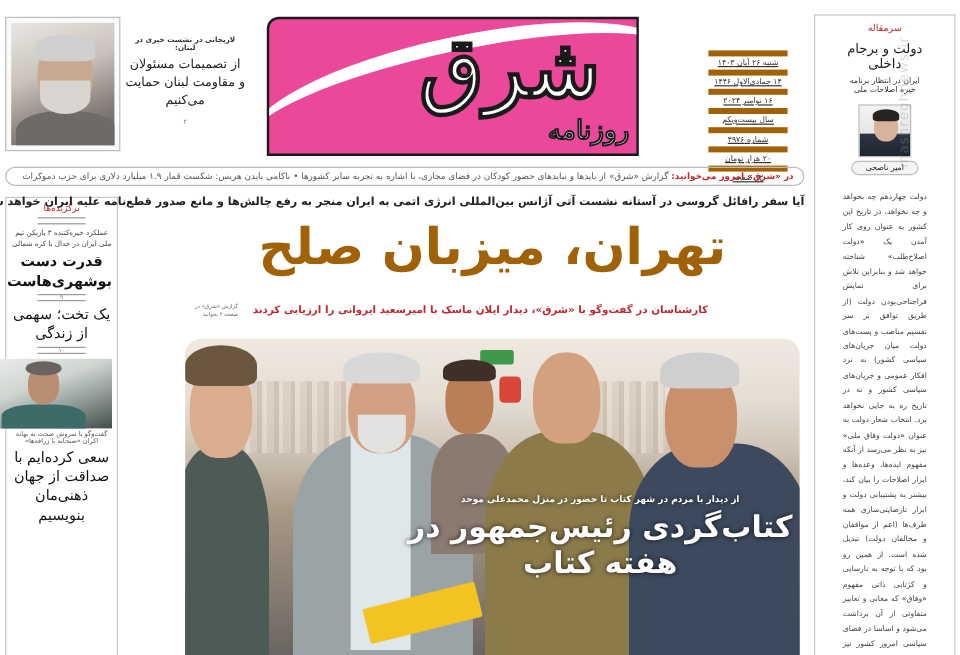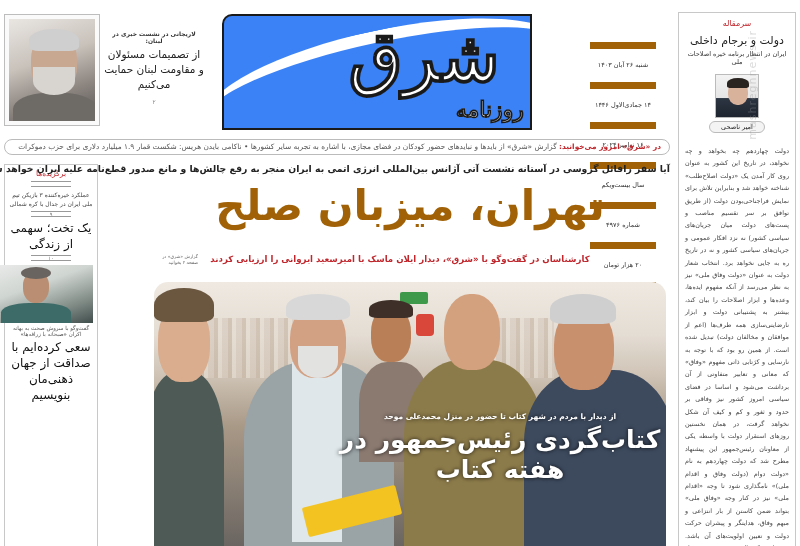--- a/index.html
+++ b/index.html
@@ -12,32 +12,32 @@
   .teaser .photo .head { position: absolute; left: 22px; top: 14px; width: 46px; height: 58px; border-radius: 45% 45% 40% 40%; background: #c9a892; }
   .teaser .photo .hair { position: absolute; left: 20px; top: 10px; width: 50px; height: 22px; border-radius: 50% 50% 20% 20%; background: #cfcfcf; }
   .teaser .photo .beard { position: absolute; left: 24px; top: 48px; width: 42px; height: 28px; border-radius: 0 0 50% 50%; background: #d8d4d0; }
   .teaser .photo .suit { position: absolute; left: 4px; top: 74px; width: 84px; height: 40px; border-radius: 40% 40% 0 0; background: #6e6a66; }
   .teaser-text { position: absolute; left: 104px; top: 30px; width: 100px; text-align: center; }
   .teaser-text .kicker { font-size: 6px; color: #333; font-weight: bold; margin-bottom: 3px; }
   .teaser-text .title { font-size: 10.5px; line-height: 15px; color: #222; }
   .teaser-text .pg { font-size: 6px; color: #888; margin-top: 6px; letter-spacing: 1px; }
 
   
-  .masthead { position: absolute; left: 222px; top: 14px; width: 310px; height: 116px; background: #3b82f6; border: 2px solid #1a1a1a; border-radius: 10px 0 0 0; overflow: hidden; }
+  .masthead { position: absolute; left: 222px; top: 14px; width: 310px; height: 116px; background: #ec4899; border: 2px solid #1a1a1a; border-radius: 10px 0 0 0; overflow: hidden; }
   .masthead .swoosh { position: absolute; left: -20px; top: 14px; width: 360px; height: 100px; border-top: 12px solid #ffffff; border-radius: 50% 50% 0 0; transform: rotate(-12deg); }
   .masthead .logo { position: absolute; right: 30px; top: 6px; font-family: "DejaVu Serif", serif; font-size: 70px; font-weight: bold; color: #fff; -webkit-text-stroke: 1.5px #1a1a1a; line-height: 1; }
   .masthead .sub { position: absolute; right: 6px; bottom: 6px; font-family: "DejaVu Serif", serif; font-size: 22px; font-weight: bold; color: #fff; -webkit-text-stroke: 0.8px #1a1a1a; }
 
   
   .dateblock { position: absolute; left: 590px; top: 42px; width: 66px; text-align: center; }
-  .dateblock div { font-size: 6.5px; color: #333; border-top: 7px solid #a16207; padding: 12px 0; line-height: 9px; }
+  .dateblock div { font-size: 6.5px; color: #333; border-top: 5px solid #a16207; padding: 1px 0; line-height: 9px; text-decoration: underline; }
   .dateblock div:last-child { border-bottom: 1px solid #ccc; }
 
   
-  .editorial { position: absolute; left: 678px; top: 12px; width: 118px; height: 534px; border: 1px solid #c8c8c8; border-bottom: none; padding: 6px 6px; }
+  .editorial { position: absolute; left: 678px; top: 12px; width: 118px; height: 534px; border: 1px solid #c8c8c8; border-bottom: none; padding: 6px 23px; }
   .editorial .kicker { font-size: 8px; color: #c0272d; text-align: center; }
   .editorial .title { font-size: 11px; font-weight: normal; text-align: center; margin-top: 6px; color: #222; }
   .editorial .subtitle { font-size: 6.5px; text-align: center; margin-top: 3px; color: #333; }
   .editorial .author-photo { width: 44px; height: 44px; margin: 8px auto 0; border: 1px solid #bbb; background: linear-gradient(180deg, #f3f3f3 0%, #e5e5e5 55%, #2c3542 56%, #1e2530 100%); position: relative; }
   .editorial .author-photo .face { position: absolute; left: 12px; top: 6px; width: 20px; height: 24px; border-radius: 45%; background: #d9b29b; }
   .editorial .author-photo .hair { position: absolute; left: 11px; top: 3px; width: 22px; height: 10px; border-radius: 50% 50% 20% 20%; background: #2a2420; }
   .editorial .author-name { font-size: 6.5px; text-align: center; margin: 3px auto 0; width: 56px; border: 1px solid #bbb; border-radius: 8px; background: #f4f4f4; padding: 1px 0; }
   .editorial .body { margin-top: 12px; font-size: 6.4px; line-height: 12.4px; color: #444; text-align: justify; }
   .watermark { position: absolute; left: 746px; top: 30px; font-size: 11px; color: rgba(150,150,150,0.35); writing-mode: vertical-rl; transform: rotate(180deg); letter-spacing: 1px; }
 
@@ -130,20 +130,21 @@
 </div>
 
 <div class="leftcol">
   <div class="sec">برگزیده‌ها</div>
   <div class="sep"></div>
 
 
 
   <div>
     <div class="kick">عملکرد خیره‌کننده ۳ بازیکن تیم ملی ایران در جدال با کره شمالی</div>
+    <div class="head">قدرت دست بوشهری‌هاست</div>
     <div class="sep">۹</div>
   </div>
 
   <div>
     <div class="head normal">یک تخت؛ سهمی از زندگی</div>
     <div class="sep">۱۰</div>
   </div>
 
   <div>
     <div class="actor">

